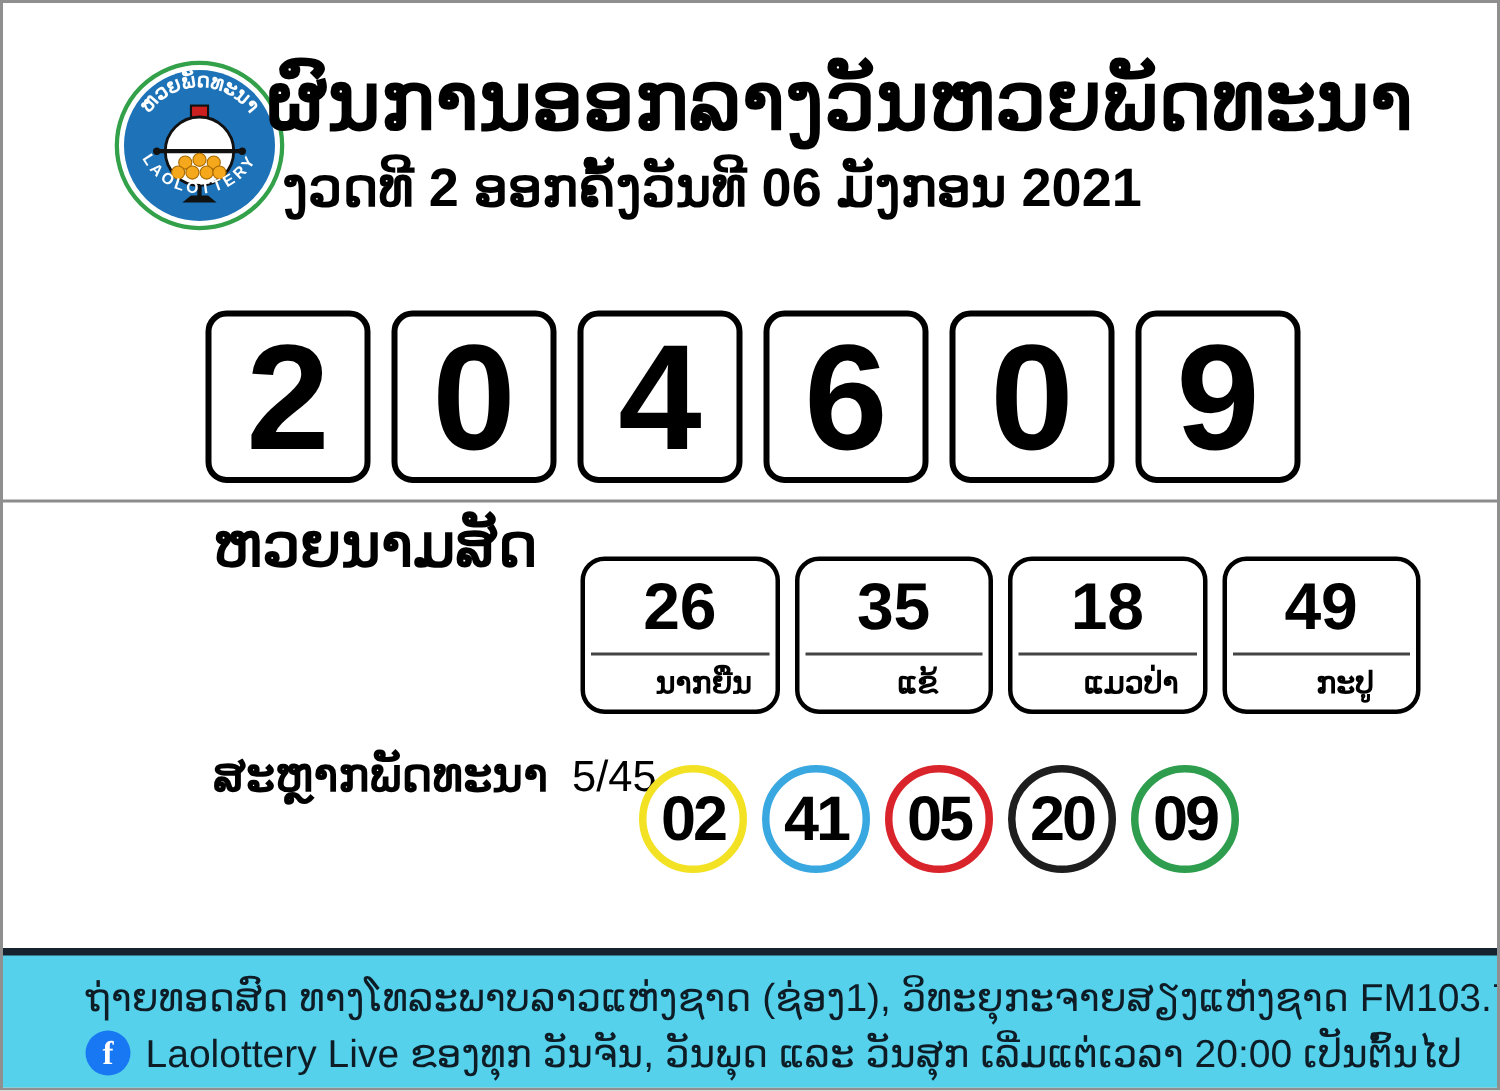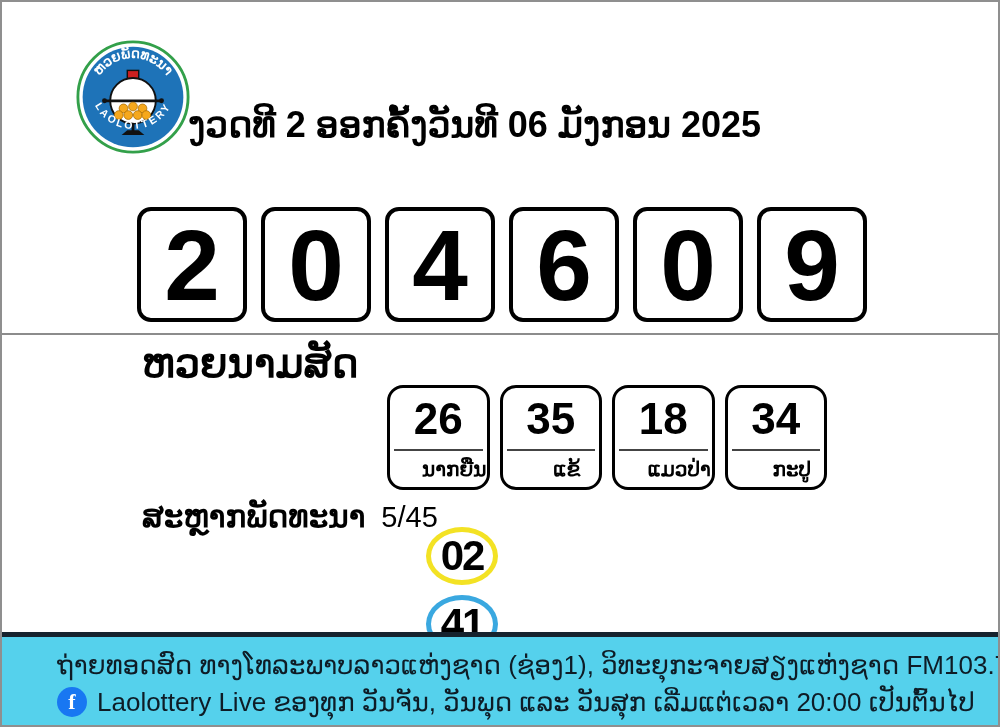--- a/index.html
+++ b/index.html
@@ -34,34 +34,34 @@
   }
   .digit-box{
     flex:1;border:4px solid #000;border-radius:14px;box-sizing:border-box;
     display:flex;align-items:center;justify-content:center;background:#fff;
   }
   .digit-box span{font-size:100px;font-weight:800;line-height:100px;}
   
   .full-divider{position:absolute;left:0;top:331px;width:1000px;height:0;border-top:2px solid #8c8c8c;}
   
   .animal-title{position:absolute;left:140px;top:338px;font-size:40px;font-weight:800;white-space:nowrap;}
-  .animal-row{position:absolute;left:385px;top:383px;width:440px;height:105px;display:flex;gap:10px;}
+  .animal-row{position:absolute;left:385px;top:369px;width:560px;height:105px;display:flex;gap:10px;}
   .animal-box{
     flex:1;border:3.5px solid #000;border-radius:16px;box-sizing:border-box;background:#fff;
     display:flex;flex-direction:column;
   }
   .animal-num{height:61px;display:flex;align-items:center;justify-content:center;
     font-size:44px;font-weight:800;}
   .animal-sep{border-top:2px solid #444;margin:0 4px;}
   .animal-label{flex:1;display:flex;align-items:center;justify-content:center;
     font-size:20px;font-weight:600;white-space:nowrap;overflow:hidden;padding-left:32px;}
   
   .d545-title{position:absolute;left:140px;top:496px;font-size:31px;font-weight:800;white-space:nowrap;}
   .d545-format{font-weight:400;font-size:29px;margin-left:16px;}
-  .balls-row{position:absolute;left:424px;top:525px;width:400px;height:76px;display:flex;gap:10px;flex-direction:column;}
+  .balls-row{position:absolute;left:424px;top:508px;width:400px;height:76px;display:flex;gap:10px;}
   .ball{
     width:72px;height:72px;border-radius:50%;box-sizing:border-box;background:#fff;
     border:5px solid #000;display:flex;align-items:center;justify-content:center;
   }
   .ball span{font-size:42px;font-weight:800;letter-spacing:-2px;}
   
   .footer{
     position:absolute;left:0;top:630px;width:1000px;height:97px;box-sizing:border-box;
     background:#55d1ec;border-top:5px solid #16232e;color:#0e1c26;
     padding:10px 0 0 55px;
@@ -105,21 +105,22 @@
       </g>
       <line x1="60" y1="88" x2="60" y2="97" stroke="#111" stroke-width="3"></line>
       <path d="M 48,100 L 72,100 L 66,95 L 54,95 Z" fill="#111"></path>
     </g>
     <path id="arcBot" d="M 16,58 A 45,45 0 0 0 104,58" fill="none"></path>
     <text font-size="11" fill="#ffffff" font-weight="bold" letter-spacing="2.5" font-family="Liberation Sans, sans-serif">
       <textPath href="#arcBot" startOffset="50%" text-anchor="middle">LAOLOTTERY</textPath>
     </text>
   </svg>
 
-  <div class="title-sub">ງວດທີ 2 ອອກຄັ້ງວັນທີ 06 ມັງກອນ 2025</div>
+  <div class="title-main">ຜົນການອອກລາງວັນຫວຍພັດທະນາ</div>
+  <div class="title-sub">ງວດທີ 2 ອອກຄັ້ງວັນທີ 06 ມັງກອນ 2021</div>
 
 
   <div class="digits-row">
     <div class="digit-box">
         <span>2</span>
       </div>
     <div class="digit-box">
         <span>0</span>
       </div>
     <div class="digit-box">
@@ -149,21 +150,21 @@
       <div class="animal-num">35</div>
       <div class="animal-sep"></div>
       <div class="animal-label">ແຂ້</div>
     </div>
     <div class="animal-box">
       <div class="animal-num">18</div>
       <div class="animal-sep"></div>
       <div class="animal-label">ແມວປ່າ</div>
     </div>
     <div class="animal-box">
-      <div class="animal-num">34</div>
+      <div class="animal-num">49</div>
       <div class="animal-sep"></div>
       <div class="animal-label">ກະປູ</div>
     </div>
   </div>
 
   <div class="d545-title">
     <span>ສະຫຼາກພັດທະນາ</span><span class="d545-format">5/45</span>
   </div>
   <div class="balls-row">
     <div class="ball" style="border-color: rgb(243, 226, 36);">

